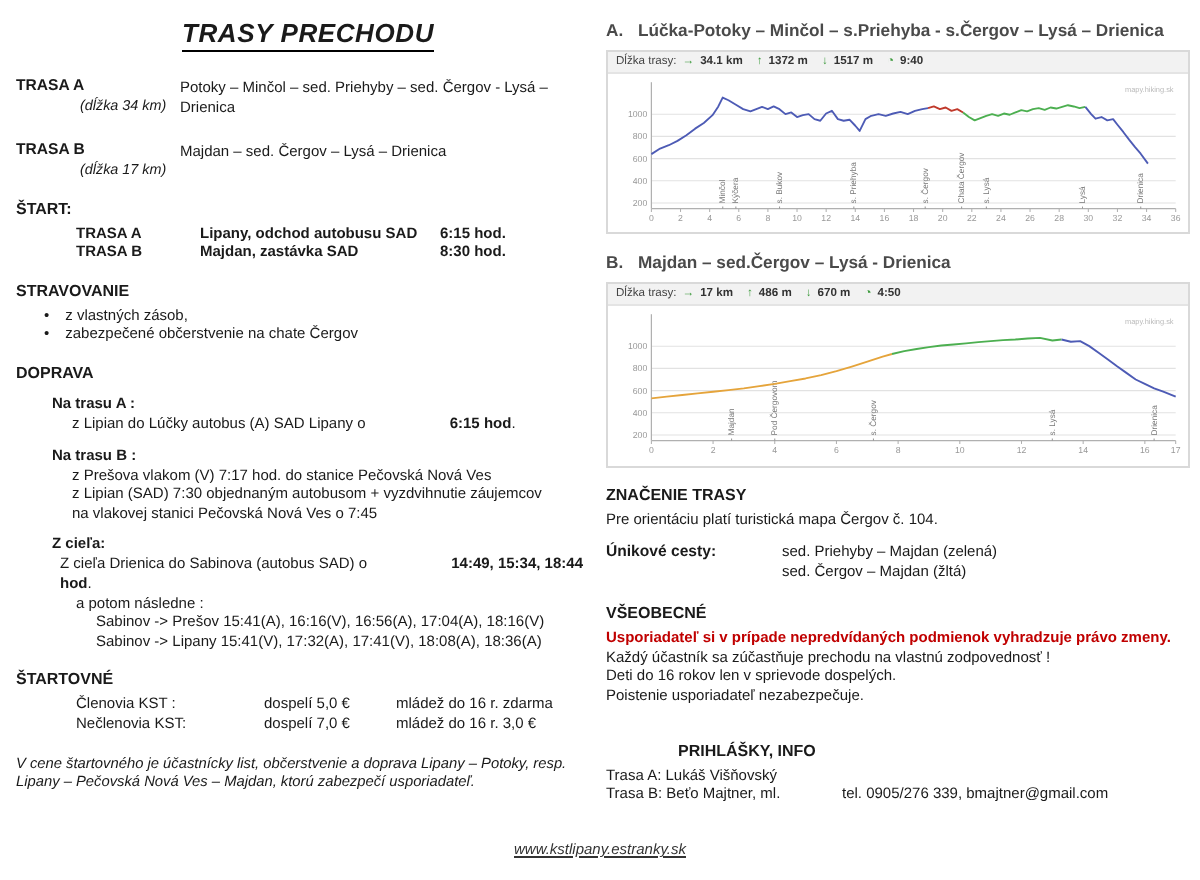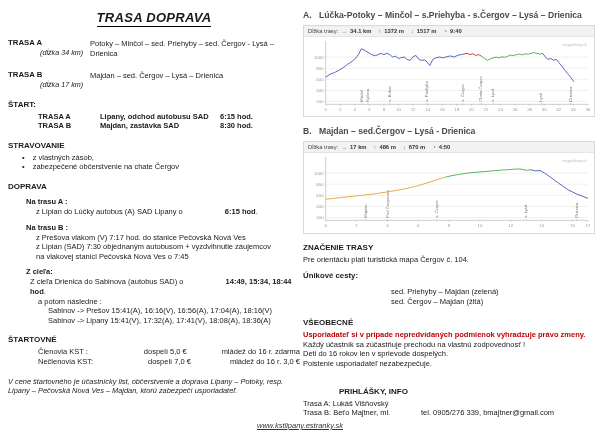--- a/index.html
+++ b/index.html
@@ -20,21 +20,21 @@
   .start-row{display:flex;font-weight:bold;margin-left:30px;}
   .start-row .sl{width:62px;flex:none;}
   .start-row .sp{width:120px;flex:none;}
   .bul{display:flex;margin-left:14px;}
   .bul::before{content:"•";margin-right:8px;font-size:7.5px;}
   .sec-label{font-weight:bold;margin:6px 0 1px 18px;font-size:7.5px;}
   .dline{margin-left:28px;}
   .dline.in1{margin-left:22px;}
   .dline.in2{margin-left:30px;}
   .dline.in3{margin-left:40px;}
-  .st-row{display:flex;margin-left:30px;justify-content:space-between;}
+  .st-row{display:flex;margin-left:30px;}
   .st-row .who{width:94px;flex:none;}
   .st-row .ad{width:66px;flex:none;}
   .note{font-style:italic;margin-top:10px;font-size:7.4px;line-height:9.8px;}
   .chart-head{display:flex;color:#4a4a4a;font-weight:bold;font-size:8.6px;line-height:10.5px;margin-bottom:4px;}
   .chart-head .ltr{width:16px;flex:none;}
   .chart-head .ttl{flex:1;}
   .panel{border:1px solid #d9d9d9;background:#fff;margin-bottom:9px;}
   .statsbar{background:#f2f2f2;border-bottom:1px solid #e4e4e4;font-size:5.8px;color:#444;
             padding:2px 4px;display:flex;align-items:center;gap:3px;}
   .statsbar .sb-v{font-weight:bold;color:#333;margin-right:4px;}
@@ -46,21 +46,21 @@
   .uni-row .ul{width:88px;flex:none;font-weight:bold;font-size:7.8px;}
   .contact-row{display:flex;}
   .contact-row .cn{width:118px;flex:none;}
   .footer{position:absolute;left:0;right:0;bottom:8px;text-align:center;}
   .footer a{font-size:7.5px;font-style:italic;color:#333;text-decoration:underline;}
 </style>
 </head>
 <body>
 
 <div class="col-left">
-  <div class="doc-title"><span>TRASA DOPRAVA</span></div>
+  <div class="doc-title"><span>TRASY PRECHODU</span></div>
 
   <div class="route-row">
     <div class="rr-l">
       <span class="lab">TRASA  A</span>
       <span class="len">(dĺžka 34 km)</span>
     </div>
     <div class="rr-d">Potoky – Minčol – sed. Priehyby – sed. Čergov - Lysá – Drienica</div>
   </div>
   <div class="route-row">
     <div class="rr-l">
@@ -281,21 +281,21 @@
           <text x="271" y="7.5" text-anchor="end" font-size="3.6" fill="#bbb">mapy.hiking.sk</text>
         </svg>
       </div>
   </div>
 
   <div class="h" style="margin-top:6px;">ZNAČENIE TRASY</div>
   <div class="t">Pre orientáciu platí turistická mapa Čergov č. 104.</div>
   <div class="uni-row" style="margin-top:7px;">
     <span class="ul">Únikové cesty:</span>
     <span class="t">
-      <span style="display:block;margin-top:16px;">sed. Priehyby – Majdan (zelená)</span>
+      <span style="display:block;">sed. Priehyby – Majdan (zelená)</span>
       <span style="display:block;">sed. Čergov – Majdan (žltá)</span>
     </span>
   </div>
 
   <div class="h" style="margin-top:12px;">VŠEOBECNÉ</div>
   <div class="t warn">Usporiadateľ si v prípade nepredvídaných podmienok vyhradzuje právo zmeny.</div>
   <div class="t">Každý účastník sa zúčastňuje prechodu na vlastnú zodpovednosť !</div>
   <div class="t">Deti do 16 rokov len v sprievode dospelých.</div>
   <div class="t">Poistenie usporiadateľ nezabezpečuje.</div>
 

